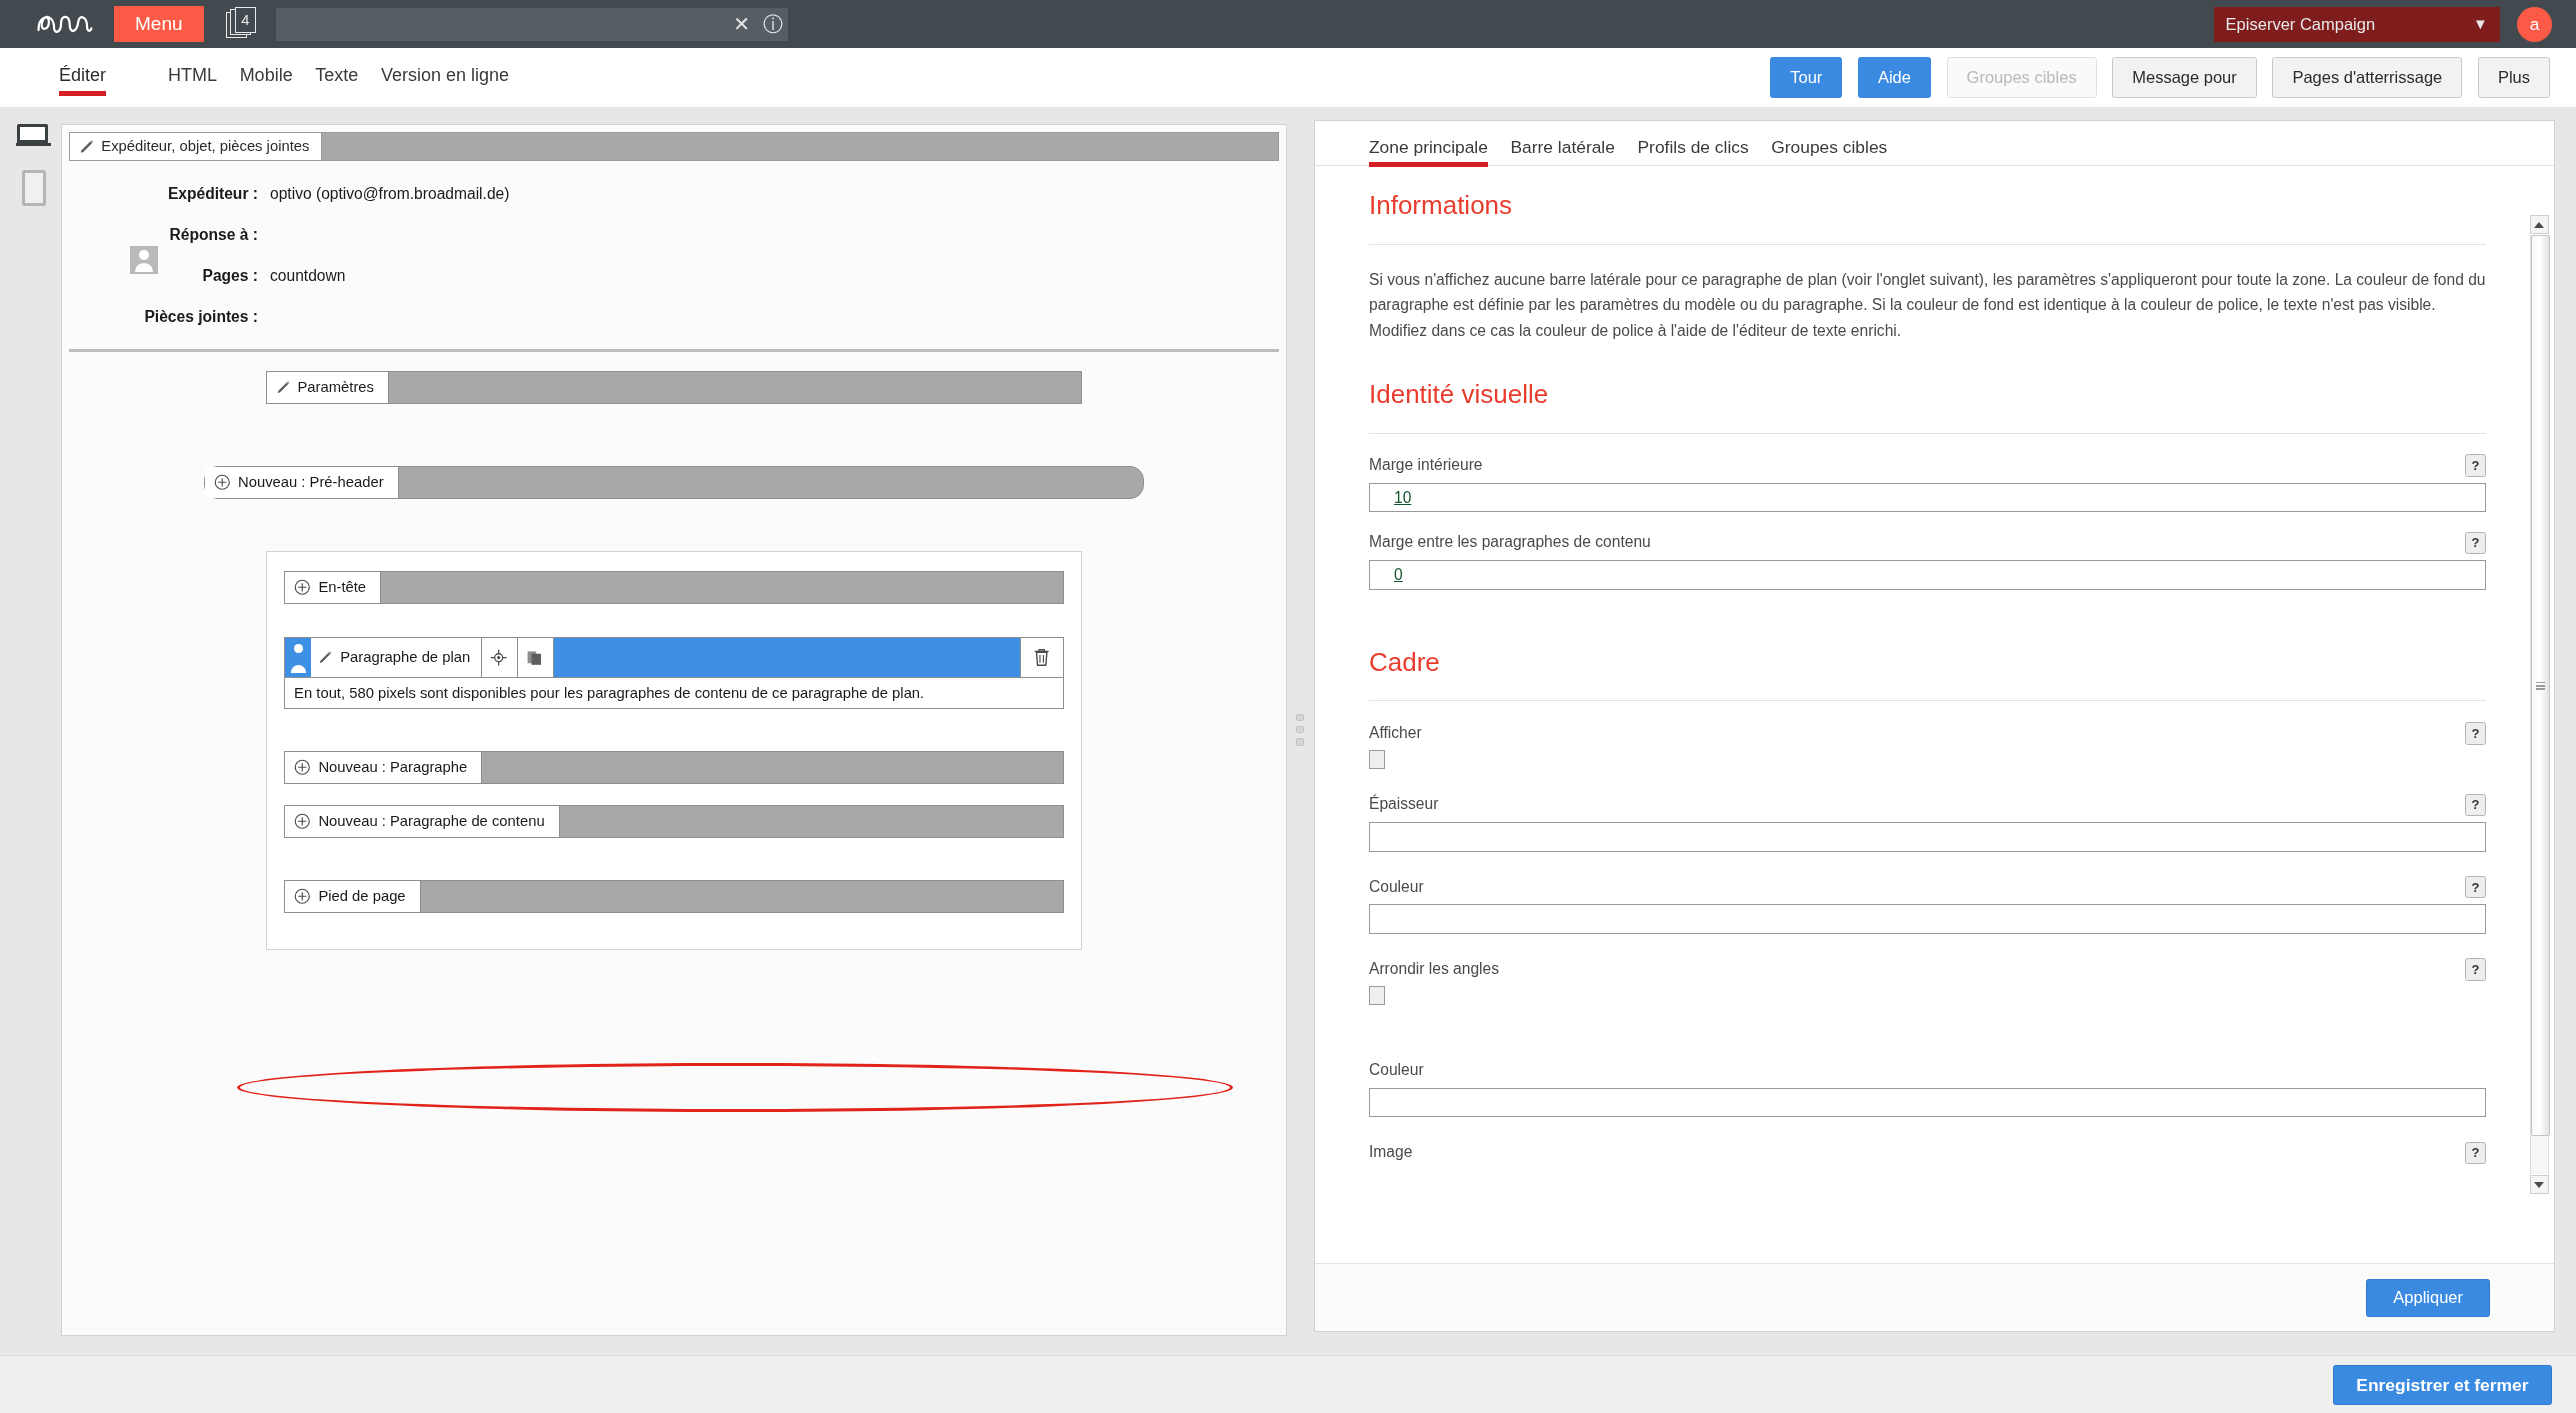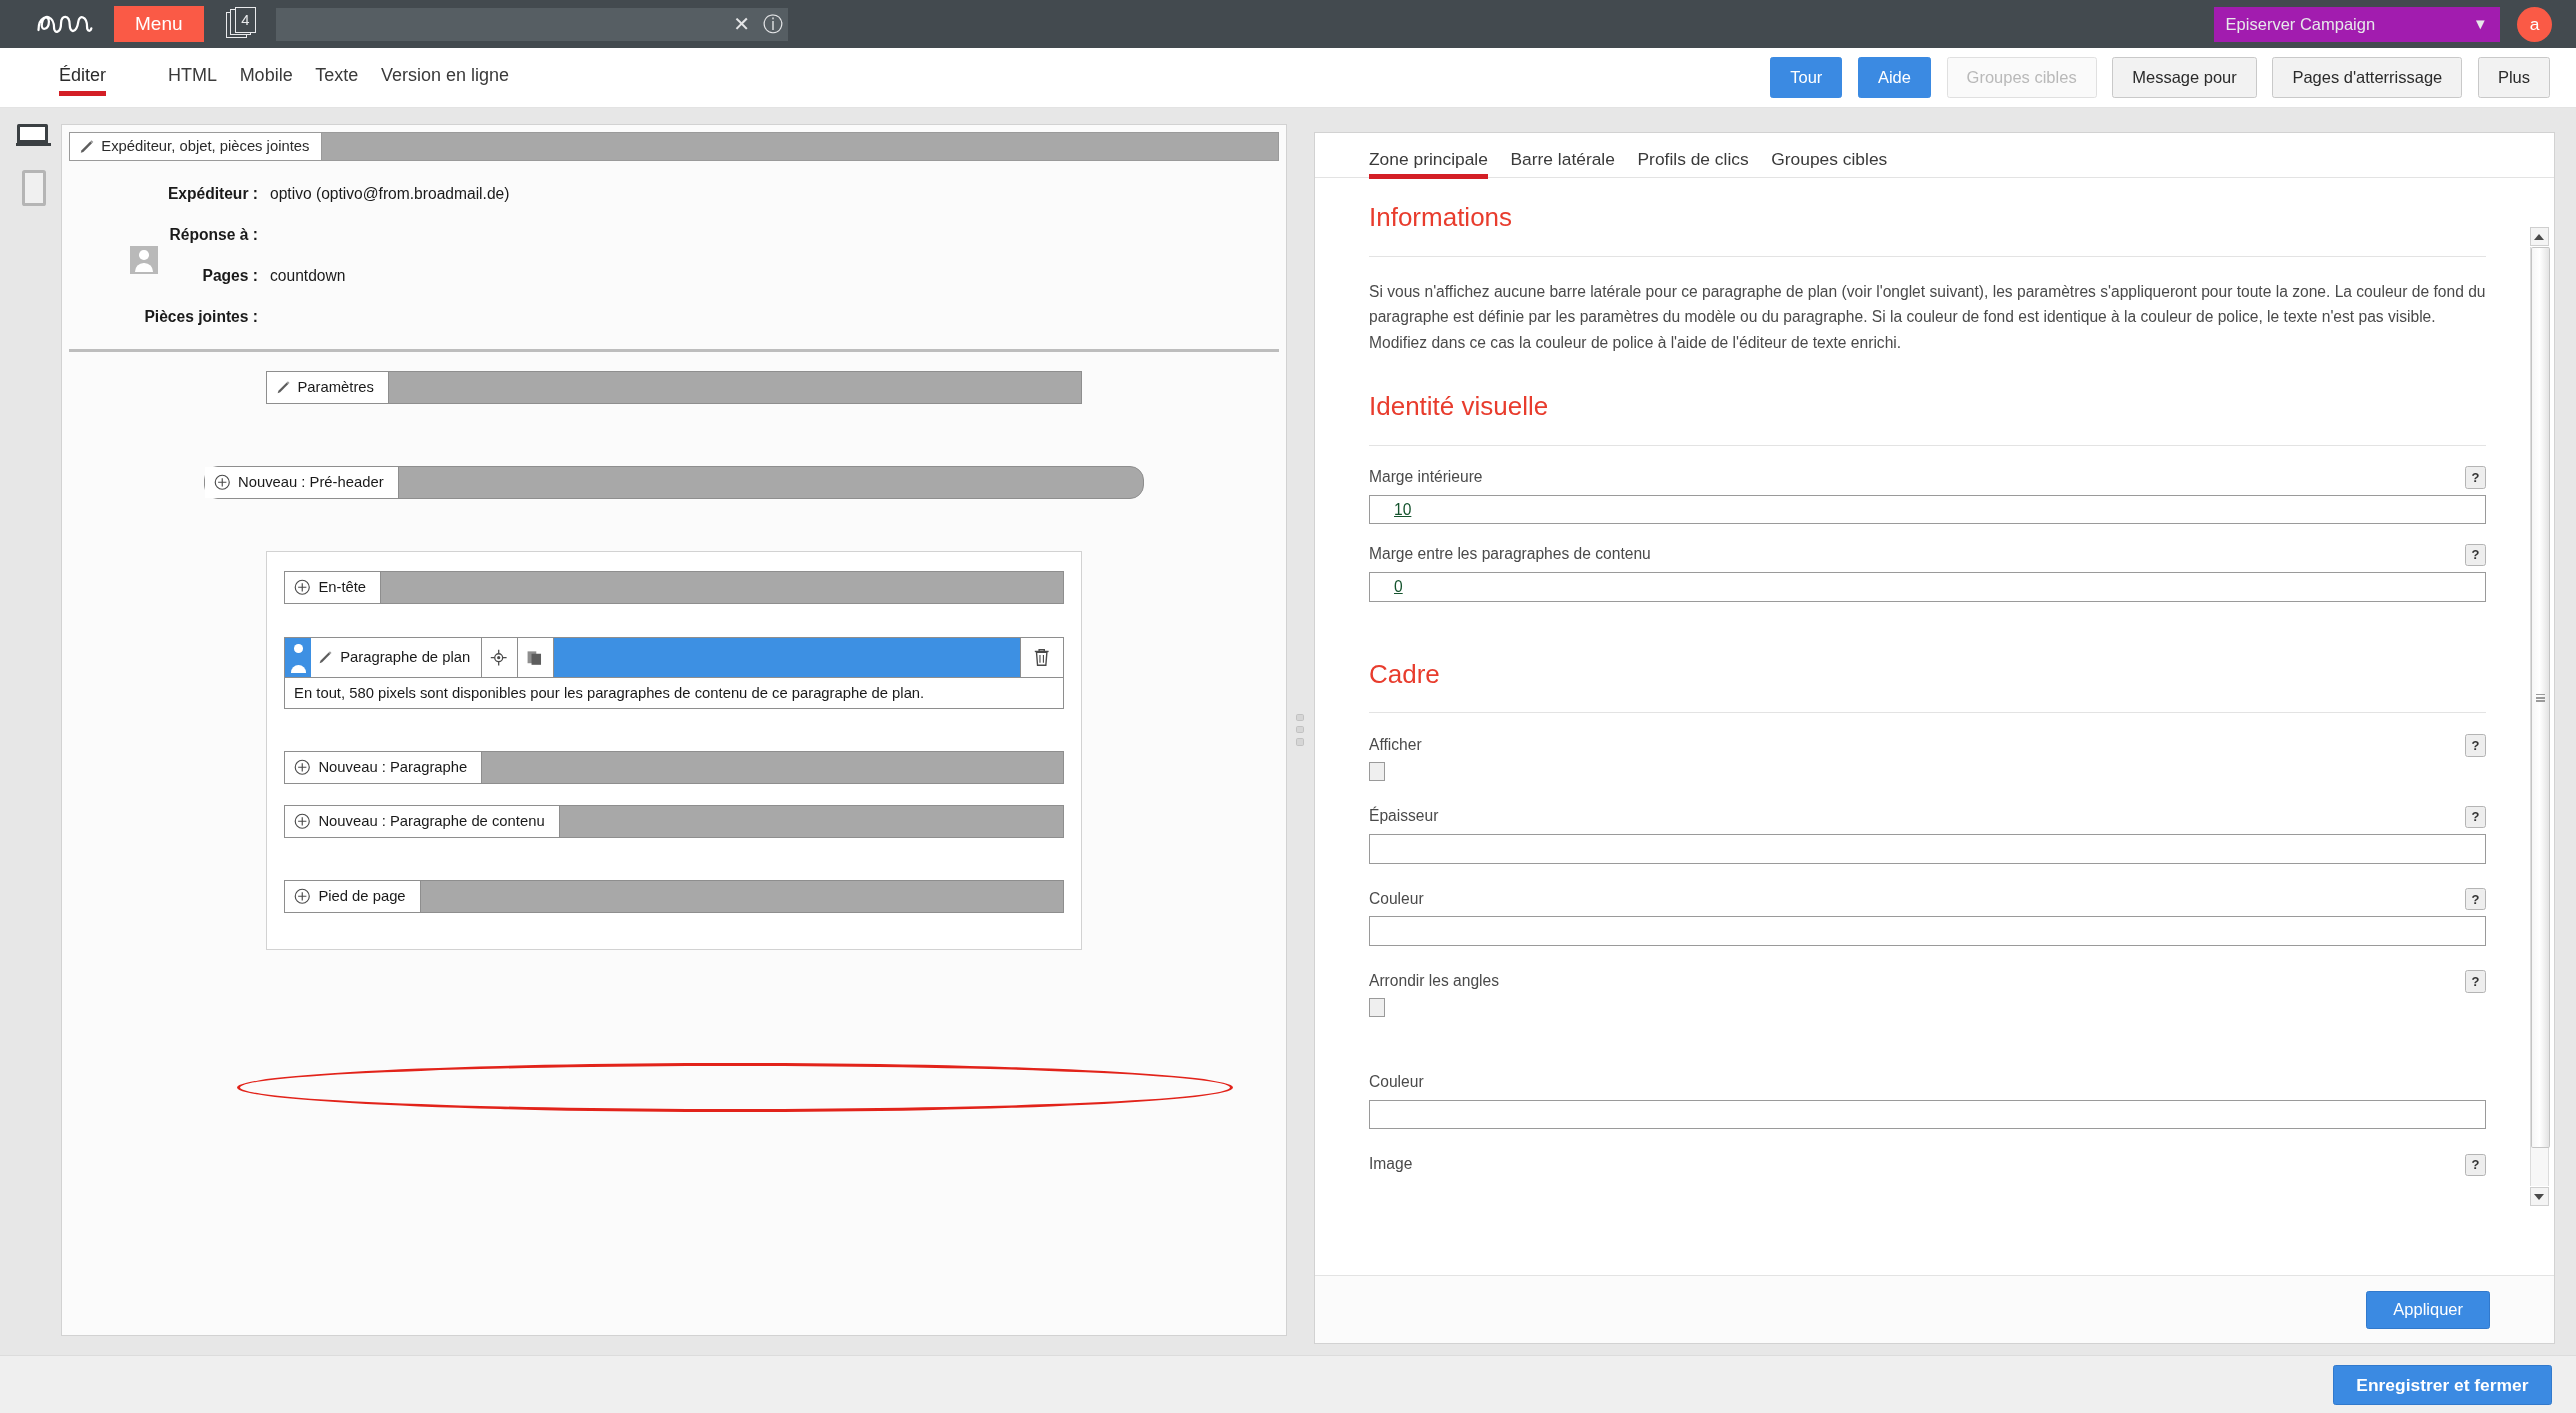--- a/index.html
+++ b/index.html
@@ -49,21 +49,21 @@
     cursor: pointer; font-weight: 300;
   }
   .searchbar .sb-q {
     position: absolute; right: 5.2px; color: #e5e6e8; font-size: 20px;
     cursor: pointer;
   }
   .topbar-right {
     margin-left: auto; display: flex; align-items: center; margin-right: 24px;
   }
   .client-select {
-    width: 286px; height: 35px; background: #a21caf;
+    width: 286px; height: 35px; background: #7f1d1d;
     display: flex; align-items: center; justify-content: space-between;
     padding: 0 12px 0 12px; cursor: pointer;
   }
   .client-select span.lbl { color: #e7e8ea; font-size: 16.5px; }
   .client-select span.cv { color: #e7e8ea; font-size: 14.8px; }
   .avatar-circle {
     margin-left: 17.4px; width: 35px; height: 35px; border-radius: 50%;
     background: #fa5a46; color: #ffffff; font-size: 17.4px;
     display: flex; align-items: center; justify-content: center; cursor: pointer;
   }
@@ -220,21 +220,21 @@
     cursor: col-resize;
   }
   .splitter .grip { display: flex; flex-direction: column; gap: 4.3px; }
   .splitter .grip i {
     display: block; width: 7.8px; height: 7.8px; background: #d6d6d6;
     border: 0.9px solid #c2c2c2; border-radius: 1.7px;
   }
 
   
   .right-panel {
-    position: absolute; left: 1314px; top: 24px; width: 1241px; height: 1212px;
+    position: absolute; left: 1314px; top: 12px; width: 1241px; height: 1212px;
     background: #ffffff; border: 0.9px solid #d2d2d2;
     display: flex; flex-direction: column;
   }
   .rp-tabs {
     height: 45px; display: flex; align-items: flex-end;
     padding-left: 54px; border-bottom: 1.7px solid #e3e3e3; gap: 22.6px;
   }
   .rp-tab {
     font-size: 17.4px; color: #3a3a3a; cursor: pointer;
     position: relative; padding-bottom: 7px; white-space: nowrap;

